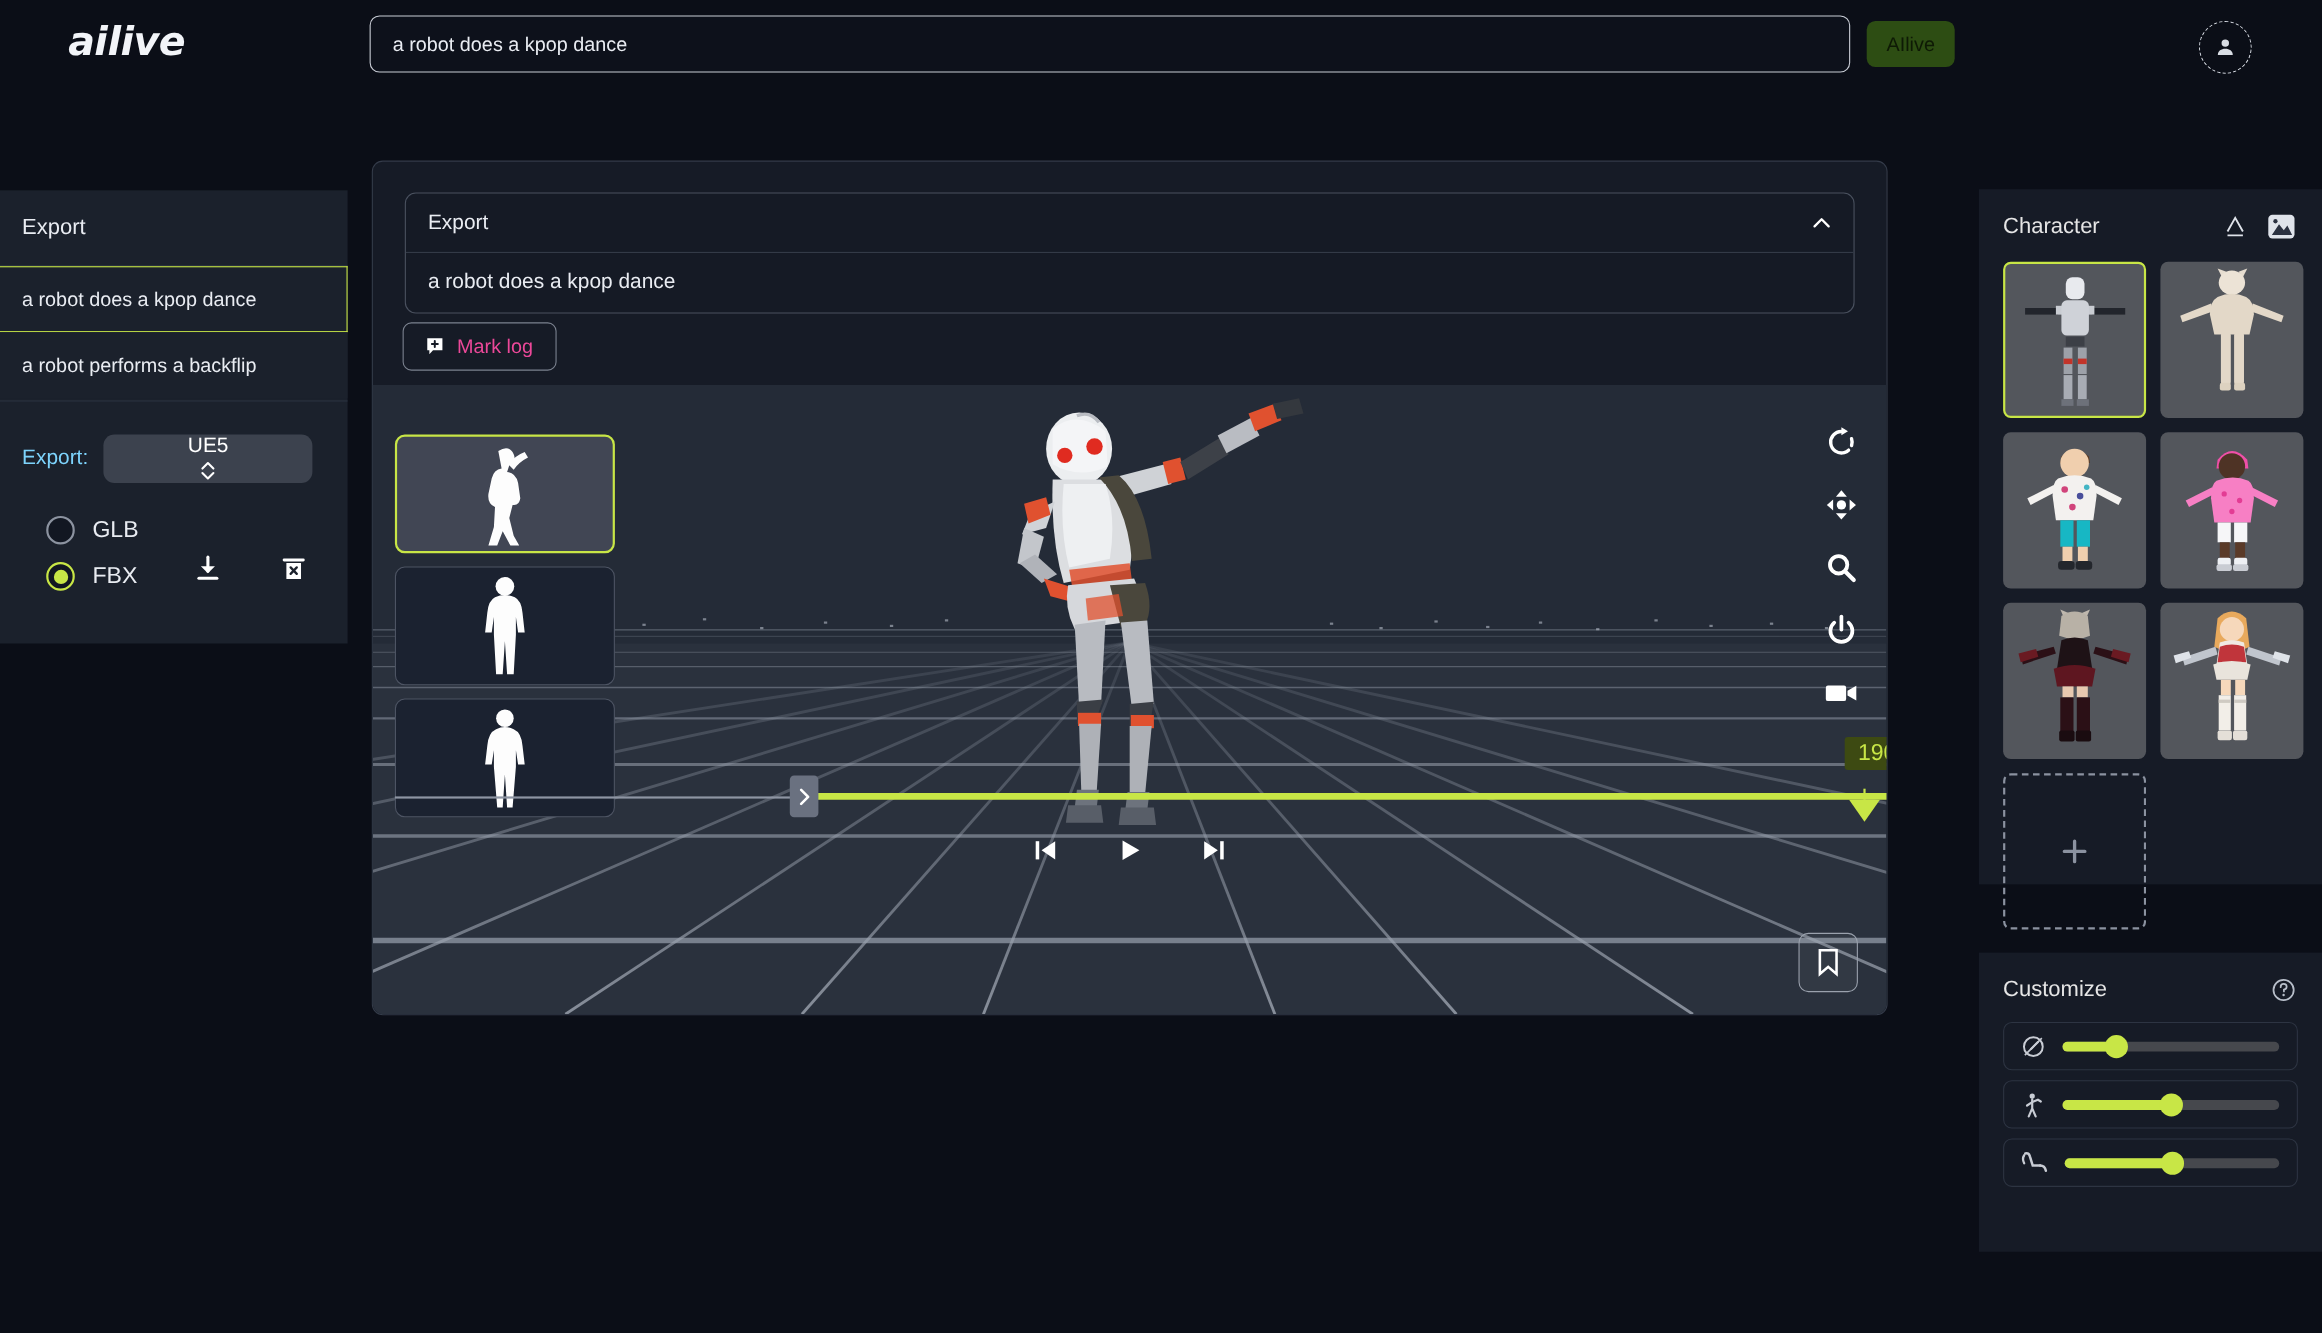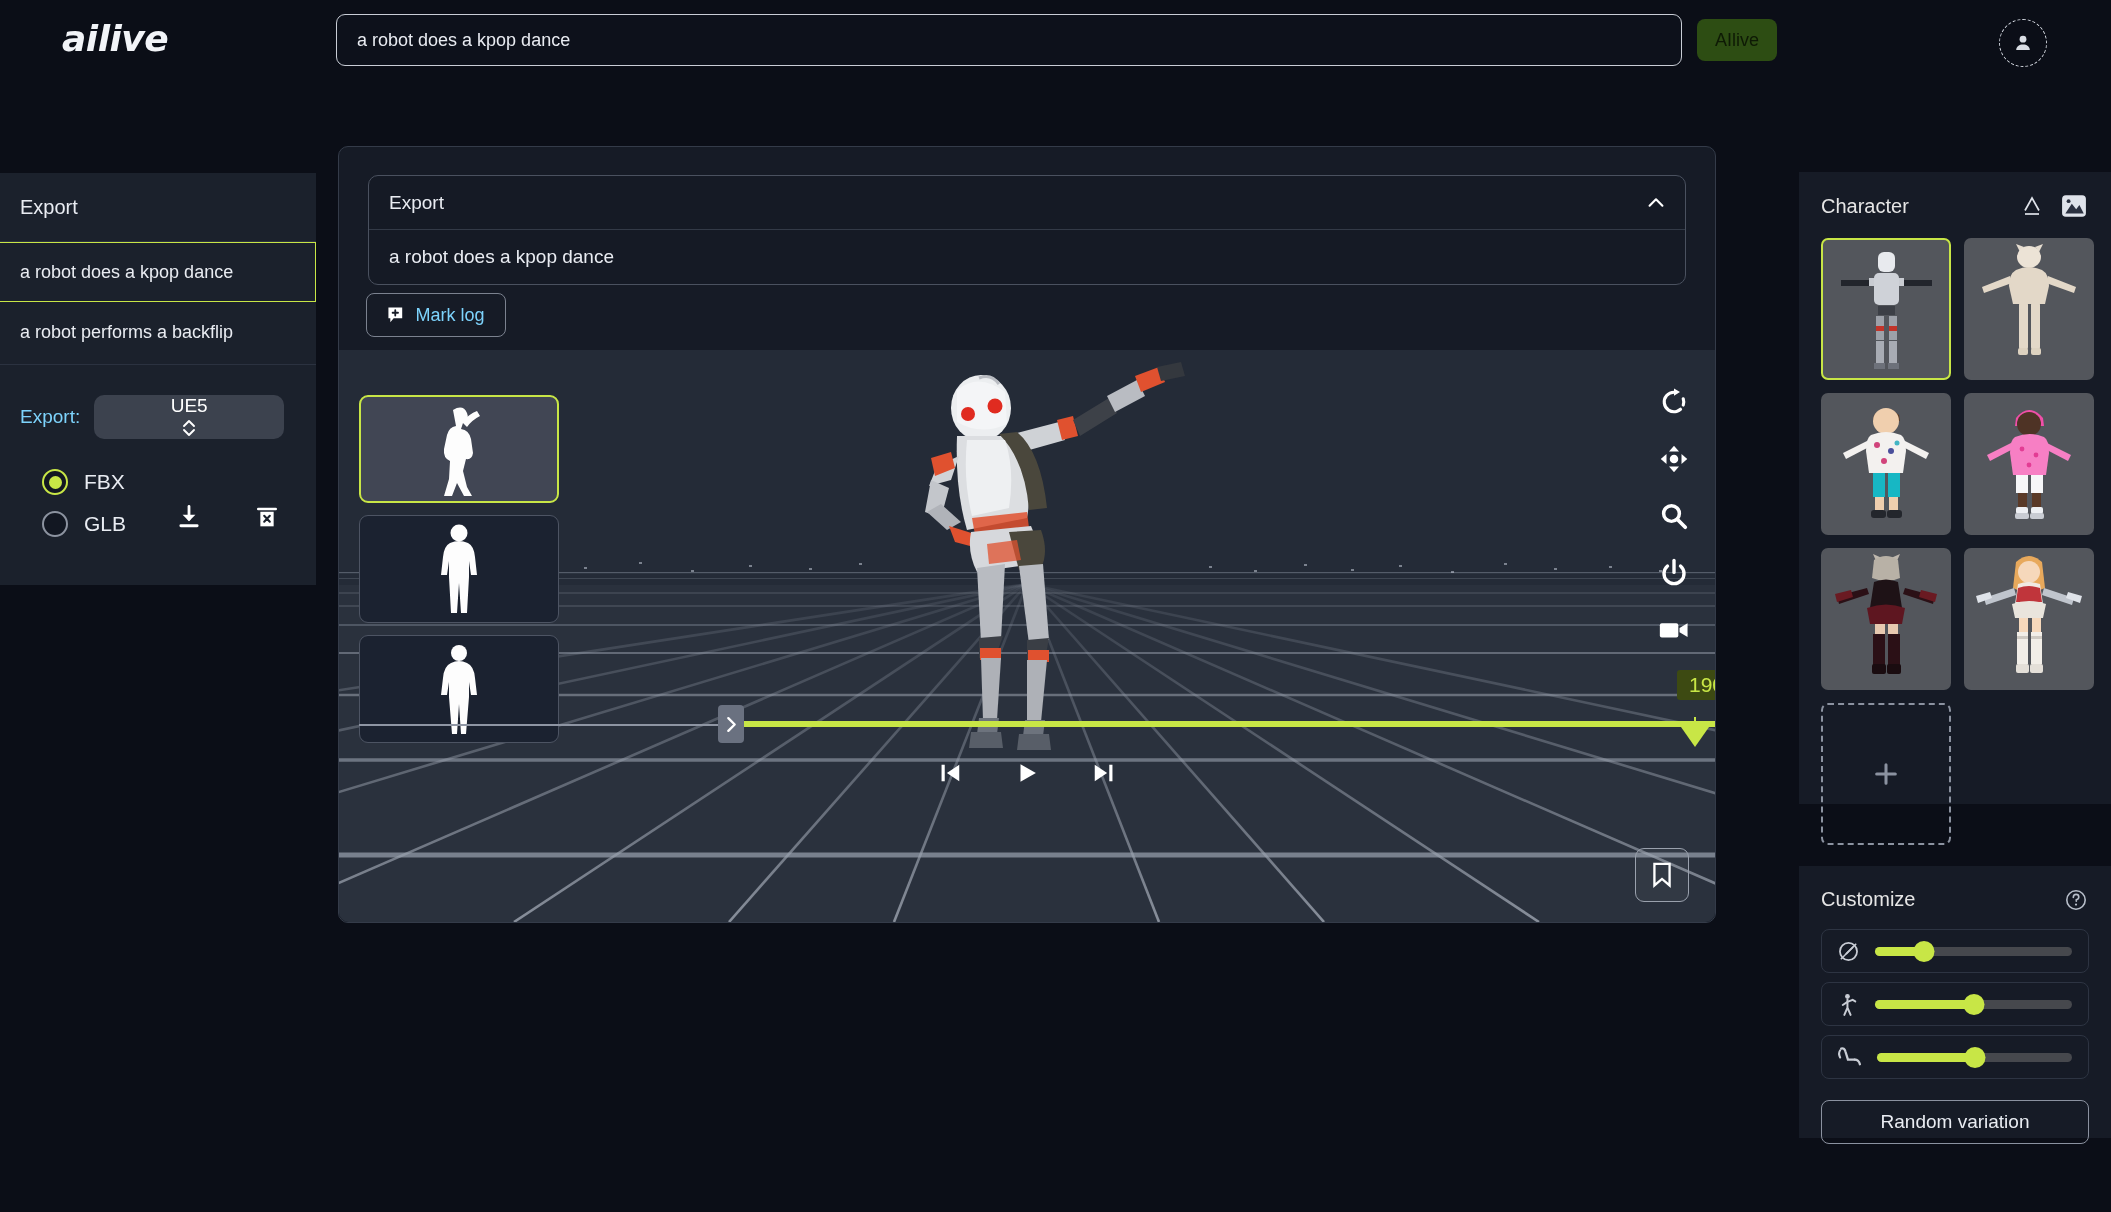--- a/index.html
+++ b/index.html
@@ -131,21 +131,21 @@
   }
   .prompt-card-body {
     height: 54px; display: flex; align-items: center;
     padding-left: 20px;
     color: #e9ecf2; font-size: 19px;
   }
   .marklog-btn {
     position: absolute; left: 366px; top: 293px;
     width: 140px; height: 44px;
     background: #161b26; border: 1px solid #7b828f; border-radius: 8px;
-    color: #7dd3fc; font-size: 18px;
+    color: #ec4899; font-size: 18px;
     display: flex; align-items: center; justify-content: center; gap: 9px;
     cursor: pointer;
     font-family: "Liberation Sans", sans-serif;
   }
 
   
   .viewport {
     position: absolute; left: 339px; top: 350px;
     width: 1376px; height: 572px;
     overflow: hidden;
@@ -312,26 +312,26 @@
         <span>UE5</span>
         <svg width="16" height="22" viewBox="0 0 16 22">
           <path d="M3 9 L8 4 L13 9" fill="none" stroke="#fff" stroke-width="1.9" stroke-linecap="round" stroke-linejoin="round"></path>
           <path d="M3 13 L8 18 L13 13" fill="none" stroke="#fff" stroke-width="1.9" stroke-linecap="round" stroke-linejoin="round"></path>
         </svg>
       </div>
     </div>
 
     <div class="radio-block">
       <div class="radio-row">
+        <span class="radio-dot"></span>
+        <span class="radio-label">GLB</span>
+      </div>
+      <div class="radio-row">
         <span class="radio-dot on"></span>
         <span class="radio-label">FBX</span>
-      </div>
-      <div class="radio-row">
-        <span class="radio-dot"></span>
-        <span class="radio-label">GLB</span>
       </div>
 
       <div class="icon-btns">
         <button class="icon-btn">
           <svg width="28" height="28" viewBox="0 0 24 24">
             <path d="M12 3 L12 14" stroke="#fff" stroke-width="2.4" stroke-linecap="round"></path>
             <path d="M6.5 10 L12 15.6 L17.5 10" fill="#fff"></path>
             <path d="M5 19.5 L19 19.5" stroke="#fff" stroke-width="2.4" stroke-linecap="round"></path>
           </svg>
         </button>
@@ -766,16 +766,15 @@
           <path d="M18 14 q4 0 5 4.5" fill="none" stroke="#c8ccd4" stroke-width="2.2" stroke-linecap="round"></path>
           <path d="M4 5 q-2 3 0 7" fill="none" stroke="#c8ccd4" stroke-width="2" stroke-linecap="round"></path>
         </svg>
         <div class="slider-rail">
           <div class="slider-fill" style="width:50%"></div>
           <div class="slider-knob" style="left:50%"></div>
         </div>
       </div>
     </div>
 
-    <button class="random-btn">Random variation</button>
   </div>
 
 </div>
 
 </body></html>

